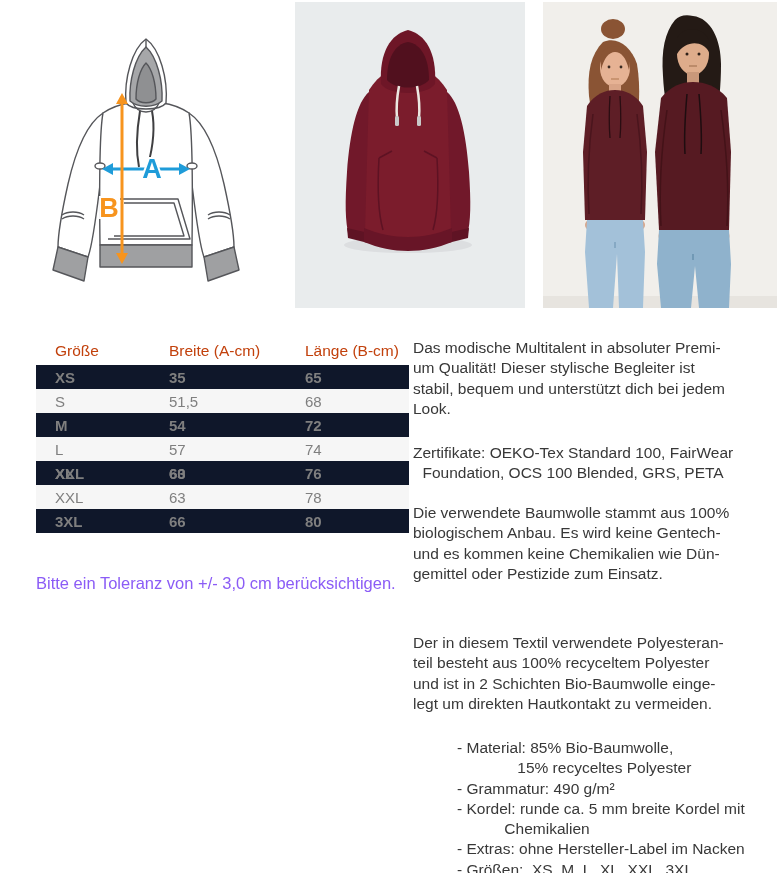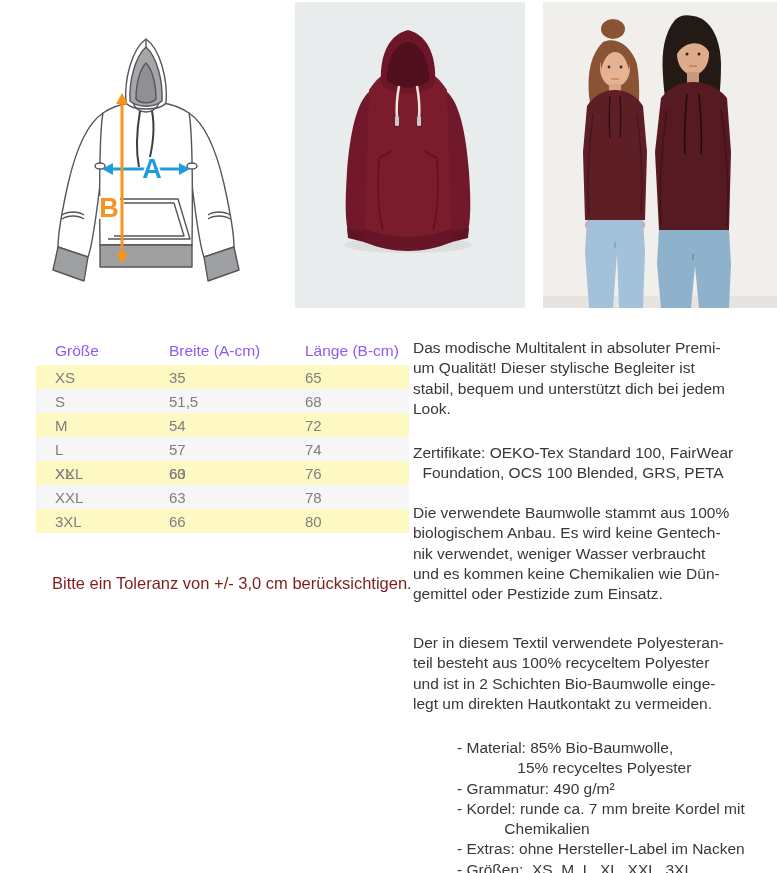--- a/index.html
+++ b/index.html
@@ -10,32 +10,32 @@
   .tile{position:absolute;}
   .tile svg{display:block;width:100%;height:100%;}
   #tile-drawing{left:40px;top:18px;width:240px;height:282px;background:#ffffff;}
   #tile-product{left:295px;top:2px;width:230px;height:306px;background:#e9eced;}
   #tile-models{left:543px;top:2px;width:234px;height:306px;background:#f1efeb;}
 
   
   #size-table-wrap{position:absolute;left:36px;top:336px;width:349px;}
   #size-table-wrap table{border-collapse:collapse;table-layout:fixed;width:349px;
     font-size:15px;color:#7f7f7f;}
-  #size-table-wrap th{font-weight:400;color:#8b5cf6;text-align:left;height:27px;font-size:15.5px;}
+  #size-table-wrap th{font-weight:400;color:#c2410c;text-align:left;height:27px;font-size:15.5px;}
   #size-table-wrap tbody tr{height:24px;}
-  #size-table-wrap tr.shade{background:#fef9c3;}
+  #size-table-wrap tr.shade{background:#0f172a;font-weight:bold;}
   #size-table-wrap tr.plain{background:#f6f6f6;}
   #size-table-wrap th:nth-child(1),#size-table-wrap td:nth-child(1){width:112px;padding-left:19px;}
   #size-table-wrap th:nth-child(2),#size-table-wrap td:nth-child(2){width:134px;}
   #size-table-wrap th:nth-child(3),#size-table-wrap td:nth-child(3){width:103px;}
   .cellwrap{position:relative;display:inline-block;white-space:pre;}
   .ghost{position:absolute;left:0;top:0;}
 
   #tolerance-note{
-    position:absolute;left:52px;top:574px;font-size:16.5px;color:#7f1d1d;white-space:pre;
+    position:absolute;left:36px;top:574px;font-size:16.5px;color:#8b5cf6;white-space:pre;
   }
 
   
   #product-description{position:absolute;left:413px;top:16px;width:364px;height:873px;
     font-size:15.5px;color:#383838;}
   .para{position:absolute;left:0;}
   .para .text-line{white-space:pre;line-height:20.3px;}
   .para0{top:322px;}.para1{top:427px;text-align:center;}.para2{top:487px;}.para3{top:617px;}.para4{top:722px;margin-left:44px;}
 
   svg text.measure-label{font-family:"Liberation Sans",sans-serif;font-weight:bold;
@@ -219,34 +219,33 @@
         <div class="text-line">stabil, bequem und unterstützt dich bei jedem</div>
         <div class="text-line">Look.</div>
       </div>
       <div class="para para1">
         <div class="text-line">Zertifikate: OEKO-Tex Standard 100, FairWear</div>
         <div class="text-line">Foundation, OCS 100 Blended, GRS, PETA</div>
       </div>
       <div class="para para2">
         <div class="text-line">Die verwendete Baumwolle stammt aus 100%</div>
         <div class="text-line">biologischem Anbau. Es wird keine Gentech-</div>
-        <div class="text-line">nik verwendet, weniger Wasser verbraucht</div>
         <div class="text-line">und es kommen keine Chemikalien wie Dün-</div>
         <div class="text-line">gemittel oder Pestizide zum Einsatz.</div>
       </div>
       <div class="para para3">
         <div class="text-line">Der in diesem Textil verwendete Polyesteran-</div>
         <div class="text-line">teil besteht aus 100% recyceltem Polyester</div>
         <div class="text-line">und ist in 2 Schichten Bio-Baumwolle einge-</div>
         <div class="text-line">legt um direkten Hautkontakt zu vermeiden.</div>
       </div>
       <div class="para para4">
         <div class="text-line">- Material: 85% Bio-Baumwolle,</div>
         <div class="text-line">              15% recyceltes Polyester</div>
         <div class="text-line">- Grammatur: 490 g/m²</div>
-        <div class="text-line">- Kordel: runde ca. 7 mm breite Kordel mit</div>
+        <div class="text-line">- Kordel: runde ca. 5 mm breite Kordel mit</div>
         <div class="text-line">           Chemikalien</div>
         <div class="text-line">- Extras: ohne Hersteller-Label im Nacken</div>
         <div class="text-line">- Größen:  XS, M, L, XL, XXL, 3XL</div>
       </div>
     </div>
 
 </div>
 
 </body></html>

